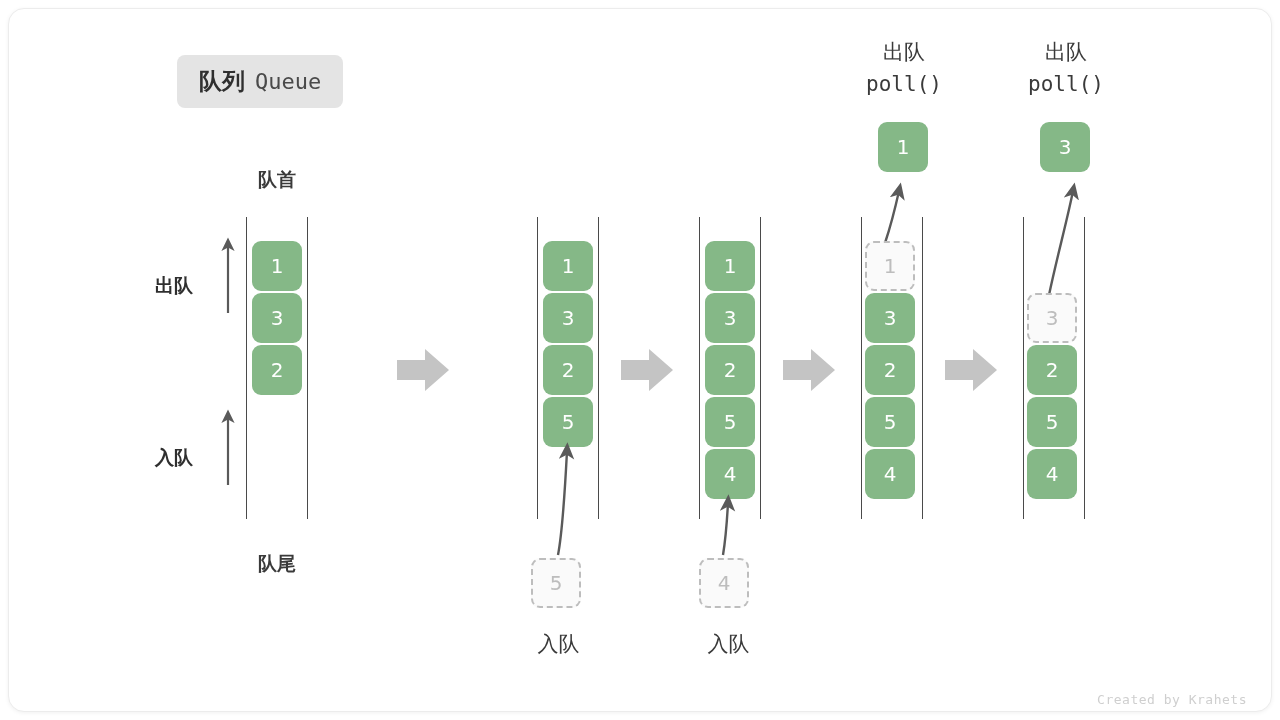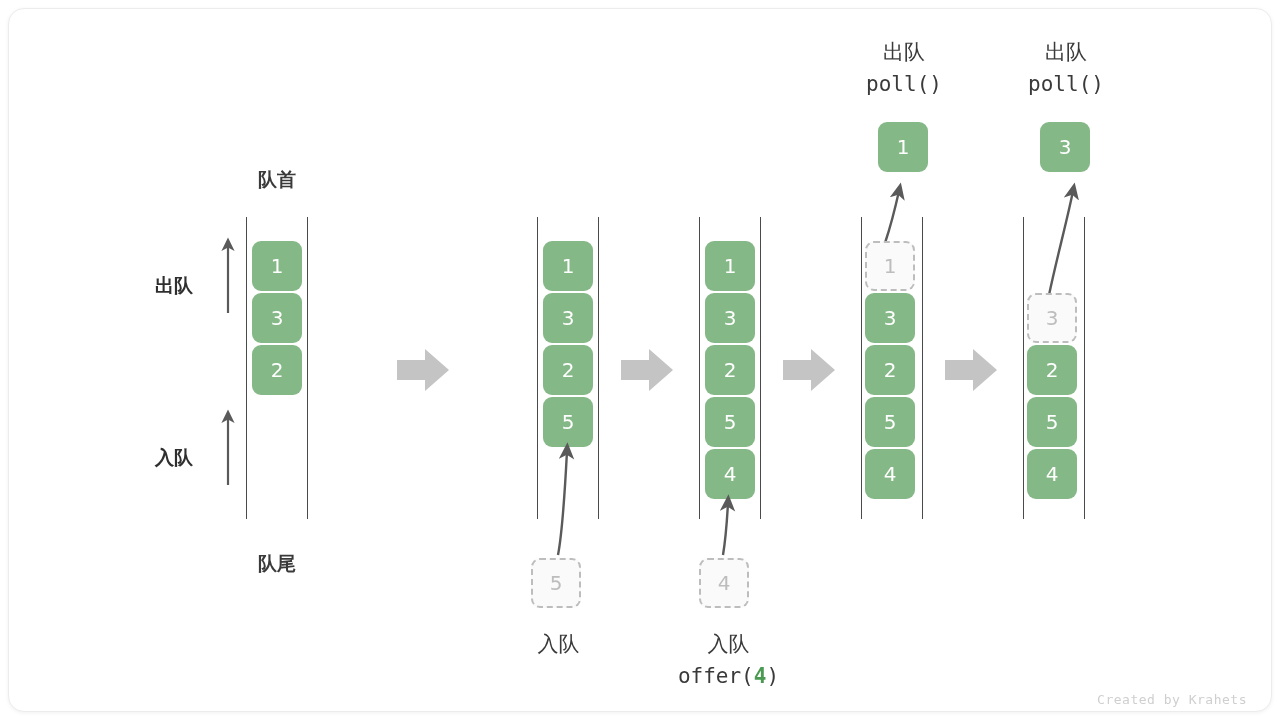--- a/index.html
+++ b/index.html
@@ -127,20 +127,24 @@
     font-family: "DejaVu Sans Mono", "Liberation Mono", monospace;
     letter-spacing: 0.5px;
   }
   svg { overflow: visible; }
 </style>
 </head>
 <body>
 
 <div id="card">
 
+  <div id="title-badge" class="abs">
+    <span class="cn">队列</span>
+    <span class="en">Queue</span>
+  </div>
 
   <div class="abs head-tail-label" style="left:228px; top:158px; width:80px;">队首</div>
   <div class="abs head-tail-label" style="left:228px; top:542px; width:80px;">队尾</div>
 
   <div class="abs side-label" style="left:146px; top:264px;">出队</div>
   <div class="abs side-label" style="left:146px; top:436px;">入队</div>
 
   <svg class="abs" style="left:210px; top:228px;" width="18" height="78">
     <defs>
       <marker id="thinArrow" markerWidth="8" markerHeight="8" refX="3.2" refY="3" orient="auto">
@@ -197,21 +201,20 @@
   <div class="abs box" style="left:696px; top:388px;">5</div>
   <div class="abs box" style="left:696px; top:440px;">4</div>
   <div class="abs box ghost" style="left:690px; top:549px;">4</div>
 
   <svg class="abs" style="left:700px; top:472px;" width="40" height="78">
     <path d="M14,74 C17,56 18,40 19,22" fill="none" stroke="#5a5a5a" stroke-width="2.4" marker-end="url(#curveArrow)"></path>
   </svg>
 
   <div class="abs op-caption" style="left:632px; top:620px; width:175px;">
     <span class="cn">入队</span>
-    <span class="code"><span>offer(</span><span class="arg">4</span><span>)</span></span>
   </div>
 
   <svg class="abs step-arrow" style="left:774px; top:338px;" width="54" height="46">
     <path d="M0,13 L28,13 L28,2 L52,23 L28,44 L28,33 L0,33 Z" fill="#c4c4c4"></path>
   </svg>
 
   <div class="abs op-caption" style="left:810px; top:28px; width:170px;">
     <span class="cn">出队</span>
     <span class="code"><span>poll(</span><span class="arg"></span><span>)</span></span>
   </div>

